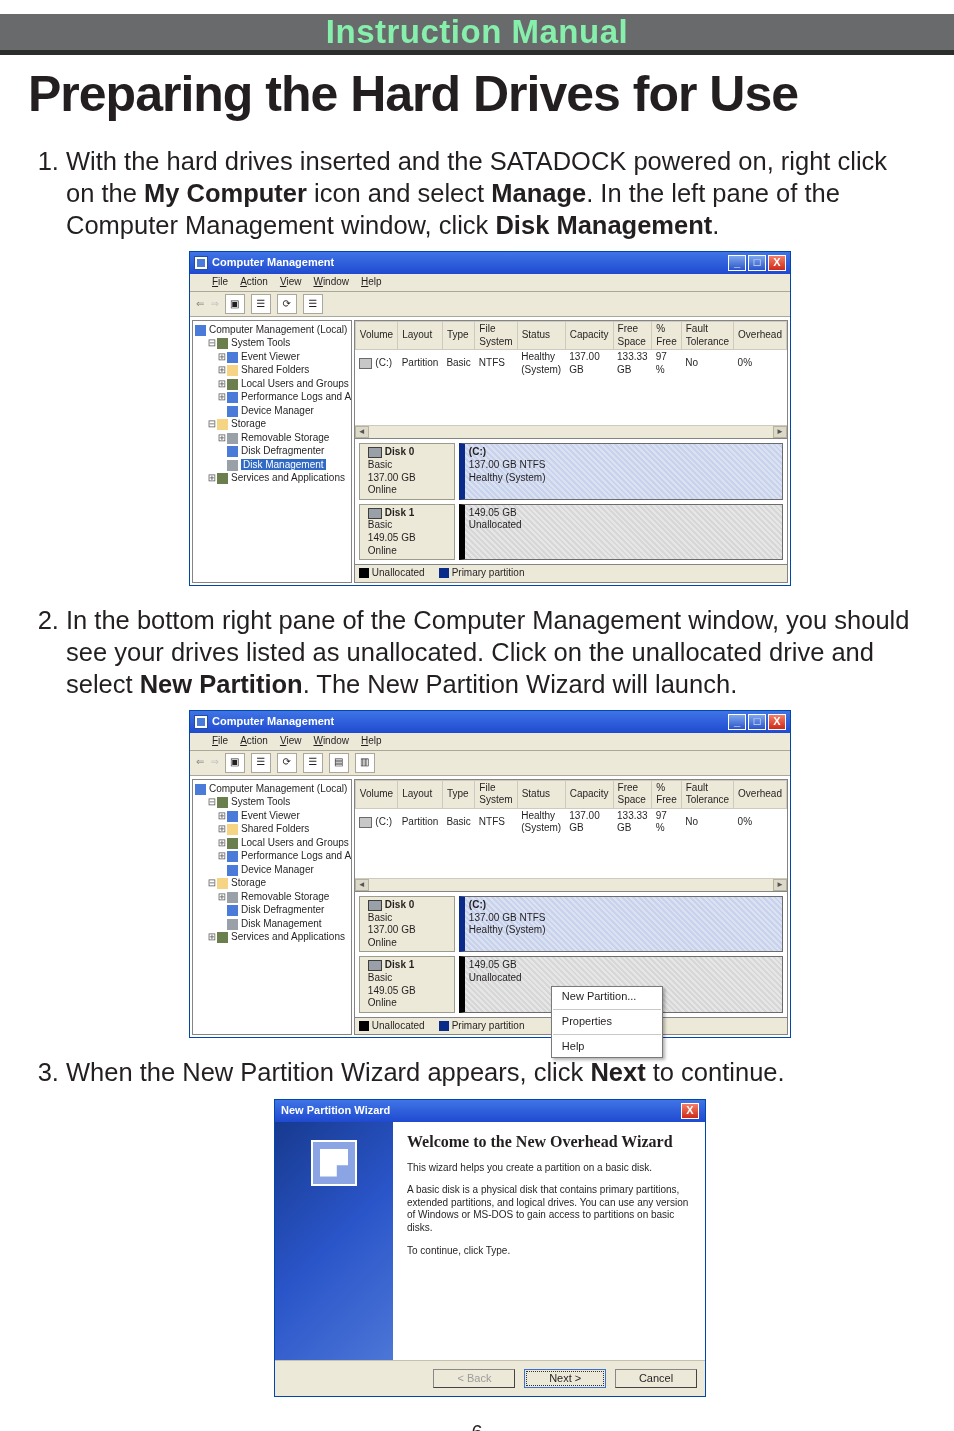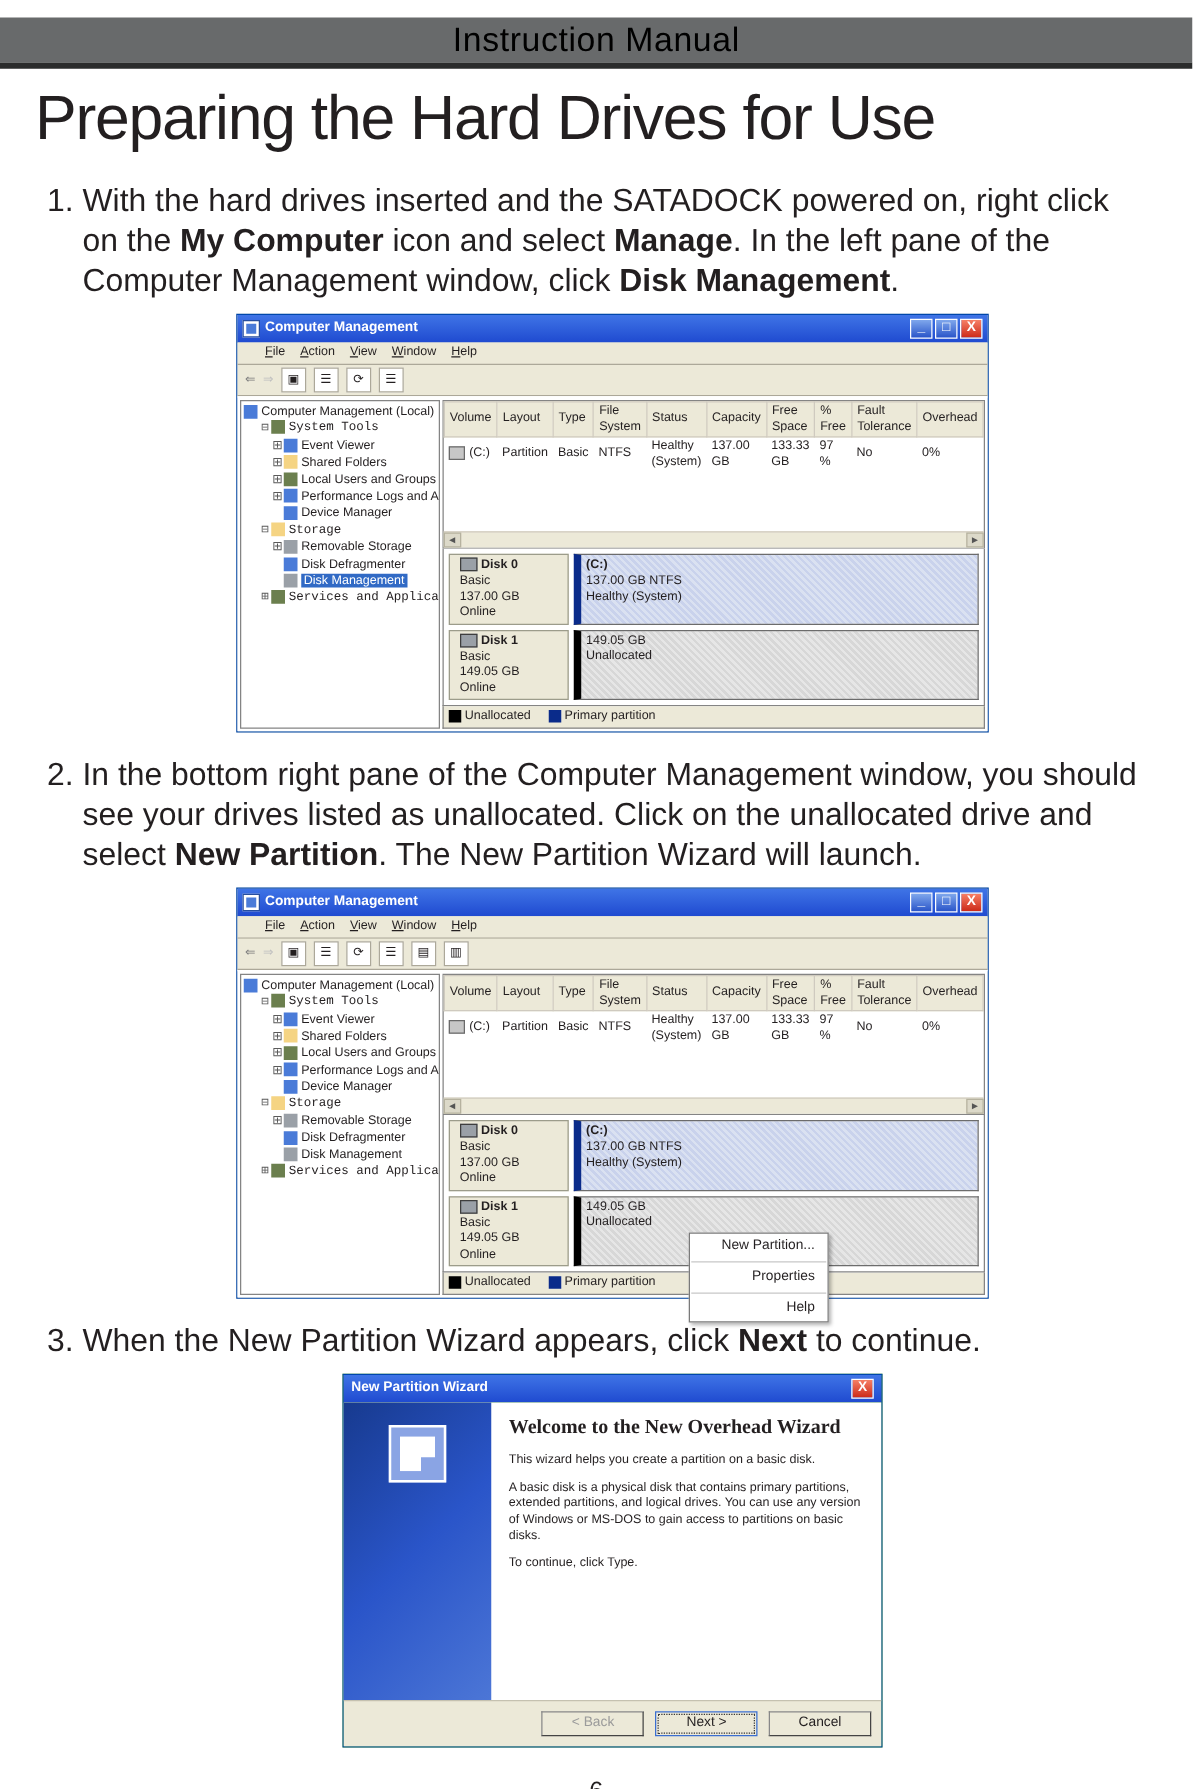--- a/index.html
+++ b/index.html
@@ -19,35 +19,35 @@
     width: 100%;
     background: #fff;
   }
   .header-bar {
     background: #686a6b;
     height: 36px;
     margin: 14px 0 0 0;
     display: flex;
     align-items: center;
     justify-content: center;
-    color: #000000;
+    color: #86efac;
     font-family: "Arial Black", "Impact", sans-serif;
-    font-size: 27px;
+    font-size: 33px;
     letter-spacing: 0.5px;
-    font-weight: 400;
+    font-weight: 700;
   }
   .underline {
     height: 5px;
     background: #2b2c2c;
     width: 100%;
     margin-bottom: 10px;
   }
   h1.page-title {
     font-family: "Arial Black", "Impact", sans-serif;
-    font-weight: 400;
+    font-weight: 700;
     font-size: 50px;
     letter-spacing: -1px;
     margin: 8px 0 22px 28px;
   }
   ol.steps {
     margin: 0 40px;
     padding-left: 26px;
     font-size: 25.5px;
     line-height: 1.26;
   }
@@ -120,21 +120,21 @@
   .cm-body {
     display:flex; background:#fff; border-top:1px solid #fff;
   }
   .tree-pane {
     width: 170px; min-height: 228px; border:1px solid #848484;
     margin: 2px; background:#fff; font-size:10px; line-height:1.35;
     padding: 2px 0 2px 2px; box-sizing:border-box; overflow:hidden;
   }
   .tree-pane .node { white-space: nowrap; }
   .tree-pane .lv0 { padding-left:  0px; }
-  .tree-pane .lv1 { padding-left: 12px; font-family: Liberation Mono, monospace; }
+  .tree-pane .lv1 { padding-left: 12px; }
   .tree-pane .lv2 { padding-left: 22px; }
   .tree-pane .exp { color:#5a5a5a; display:inline-block; width:10px; text-align:center; }
   .tree-pane .ic {
     display:inline-block; width:11px; height:11px; background:#4a7bd8; margin-right:3px; vertical-align:middle;
   }
   .tree-pane .ic.fold { background:#f5d483; }
   .tree-pane .ic.gear { background:#6b7f4e; }
   .tree-pane .ic.drv  { background:#9aa0a7; }
   .tree-pane .sel { background:#316ac5; color:#fff; padding:0 2px; }
 
@@ -179,21 +179,21 @@
   }
   .legend .sw { display:inline-block; width:10px; height:10px; margin-right:3px; vertical-align:middle; }
   .sw.black { background:#000; }
   .sw.blue  { background:#0a2b8a; }
 
   
   .ctx {
     position:absolute; background:#fff; border:1px solid #7a7a7a; font-size:11px;
     box-shadow: 2px 2px 3px rgba(0,0,0,.3); width: 110px;
   }
-  .ctx .itm { padding: 3px 10px; white-space:nowrap;text-align:right; }
+  .ctx .itm { padding: 3px 10px; white-space:nowrap; }
   .ctx .sep { height:1px; background:#c8c8c8; margin: 2px 1px; }
   .disk-wrap2 { position: relative; }
 
   
   .wizard {
     width: 430px; margin: 10px auto; border:1px solid #0047ab; background:#84cc16;
     font-family: Tahoma, Verdana, sans-serif; font-size:10px;
   }
   .wizard .wtb {
     background: linear-gradient(to bottom, #3f74e6, #1f4ad0);

